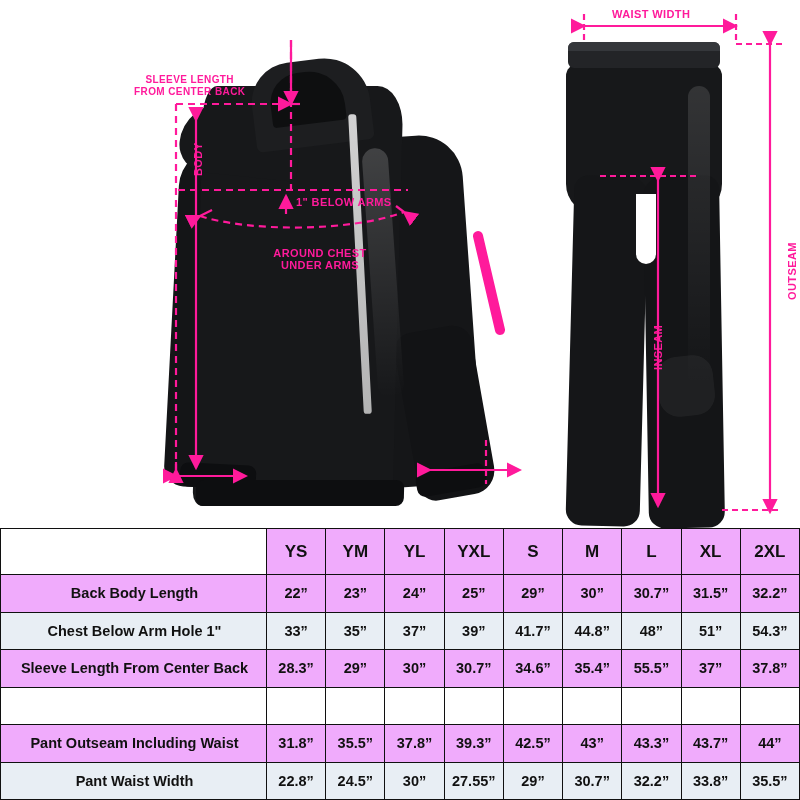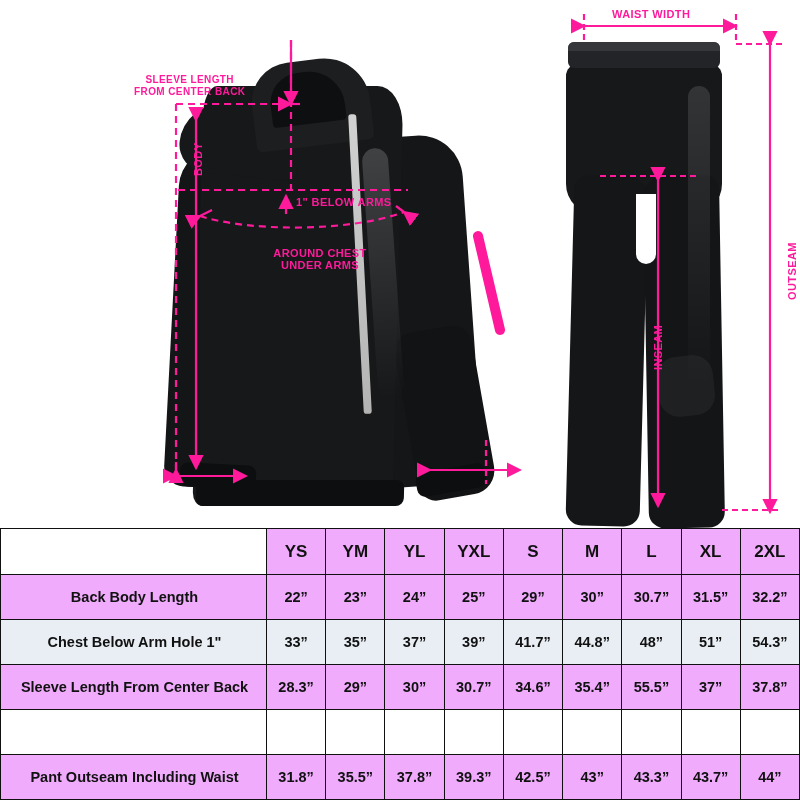--- a/index.html
+++ b/index.html
@@ -458,16 +458,28 @@
           <td>31.8”</td>
           <td>35.5”</td>
           <td>37.8”</td>
           <td>39.3”</td>
           <td>42.5”</td>
           <td>43”</td>
           <td>43.3”</td>
           <td>43.7”</td>
           <td>44”</td>
         </tr>
+        <tr class="alt">
+          <td class="rowhead">Pant Waist Width</td>
+          <td>22.8”</td>
+          <td>24.5”</td>
+          <td>30”</td>
+          <td>27.55”</td>
+          <td>29”</td>
+          <td>30.7”</td>
+          <td>32.2”</td>
+          <td>33.8”</td>
+          <td>35.5”</td>
+        </tr>
       </tbody>
   </table>
 
 </div>
 
 </body></html>

